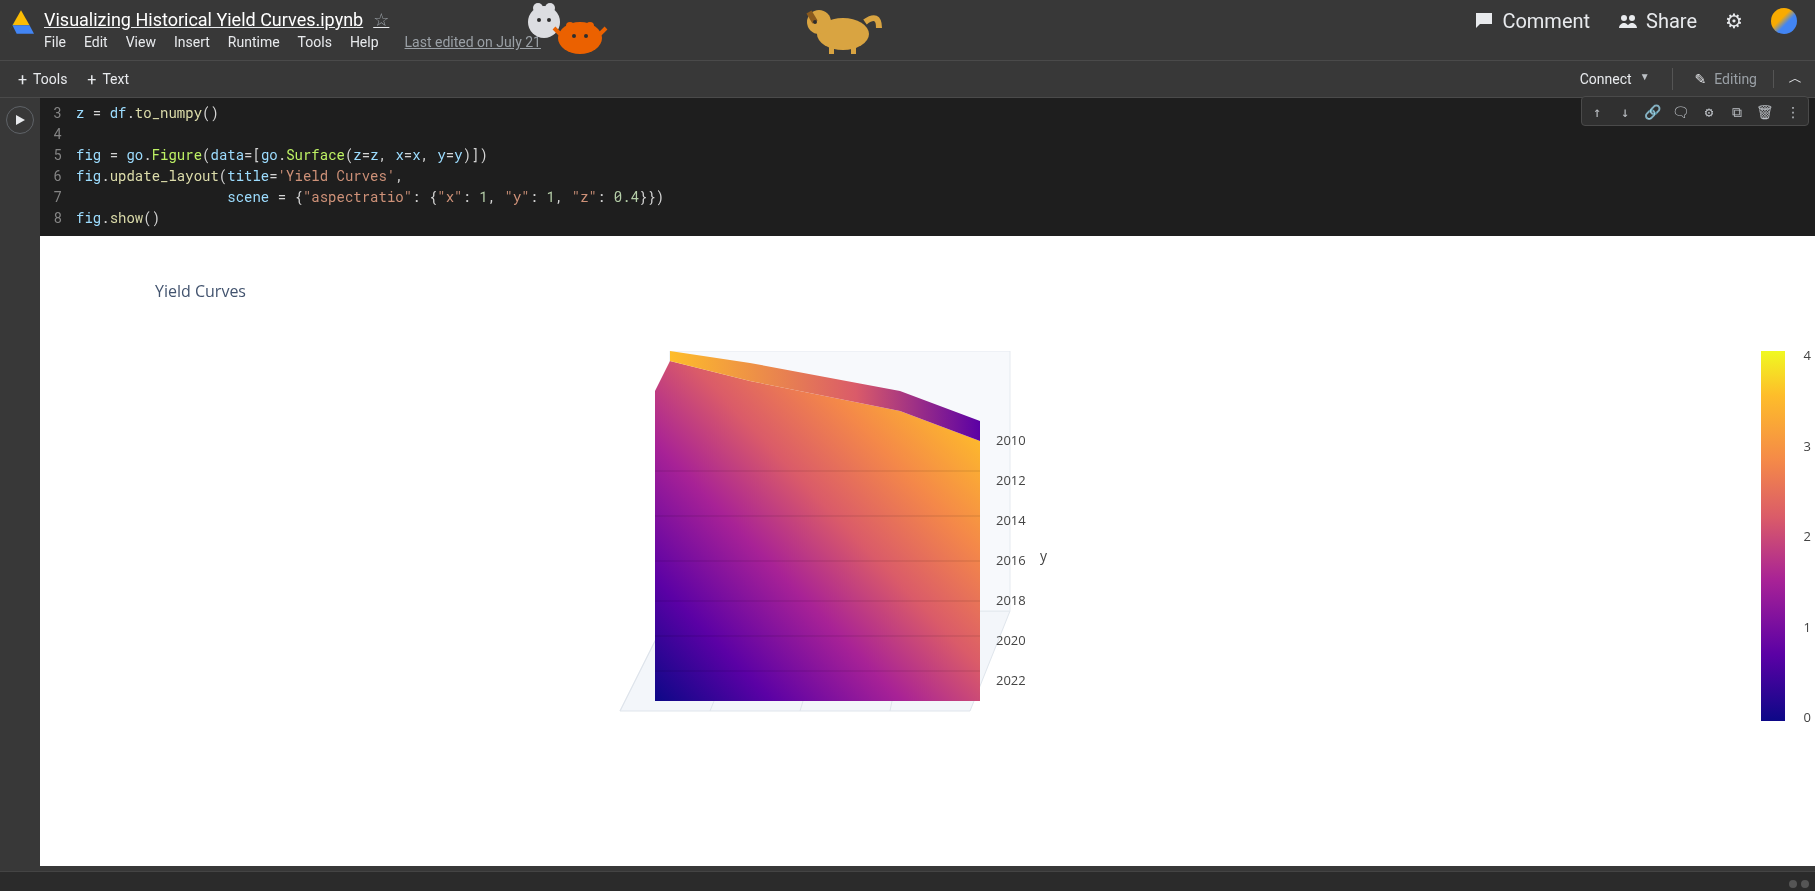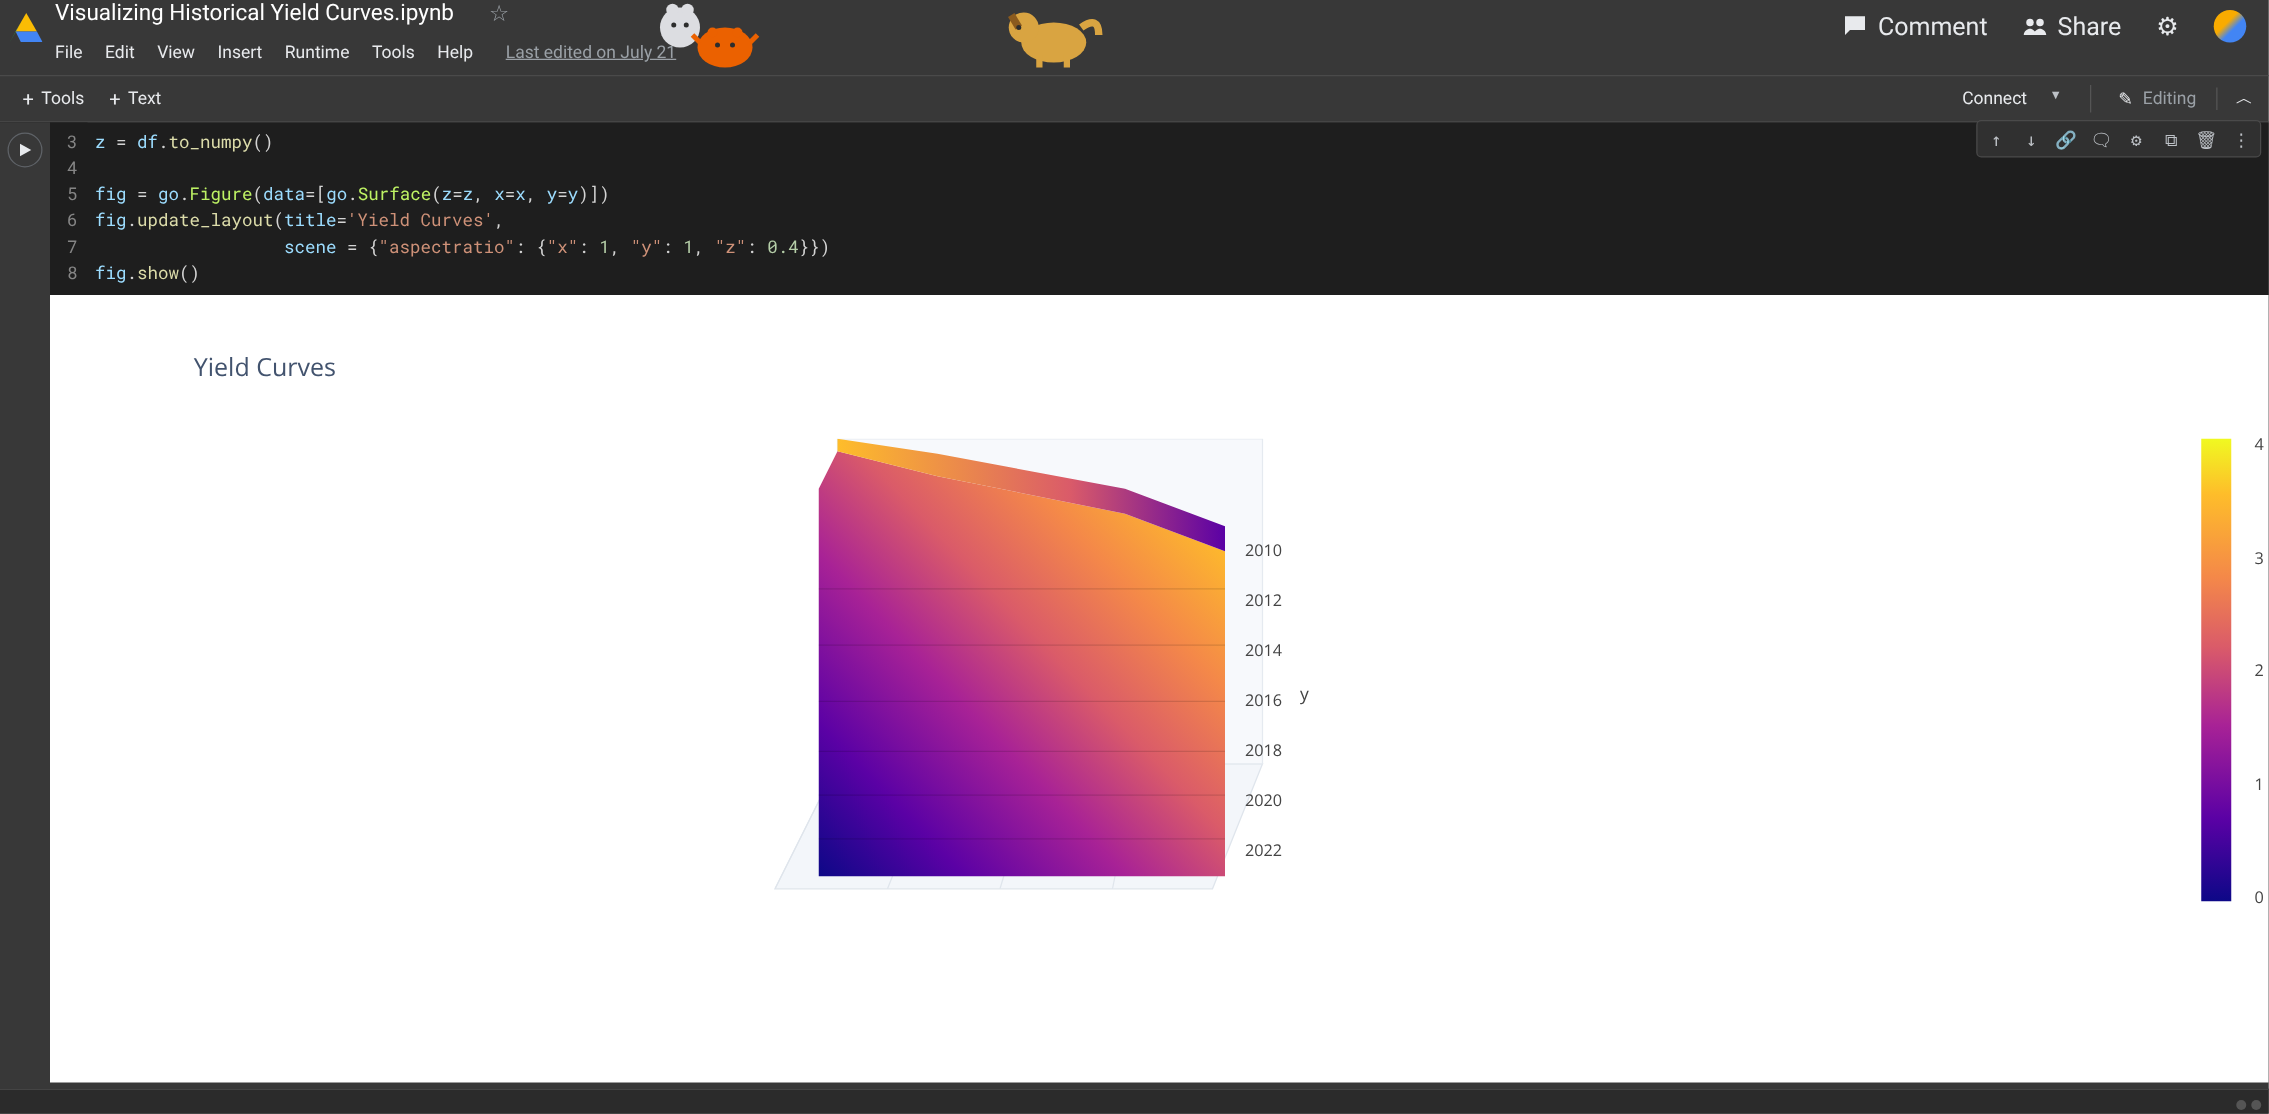--- a/index.html
+++ b/index.html
@@ -19,21 +19,21 @@
     height: 60px;
     padding: 0 16px 0 8px;
     position: relative;
   }
   .drive-icon {
     width: 26px; height: 26px;
     margin-top: 9px;
     margin-right: 10px;
   }
   .title-block { display: flex; flex-direction: column; }
-  .title-row { display: flex; align-items: flex-start; gap: 28px; height: 30px; }
+  .title-row { display: flex; align-items: flex-end; gap: 10px; height: 30px; text-decoration: underline; }
   .doc-title { font-size: 18px; color: #fff; font-weight: 400; }
   .star { color:#9aa0a6; font-size:18px; cursor:pointer; }
   .menubar { display:flex; gap:18px; font-size:14px; color:#e8eaed; padding-top:4px; align-items:center; }
   .menubar span { cursor:pointer; }
   .last-edited { color:#9aa0a6; text-decoration:underline; margin-left:8px; }
   .header-right {
     position:absolute; right:18px; top:8px;
     display:flex; align-items:center; gap:28px;
   }
   .header-right .btn { display:flex; align-items:center; gap:8px; font-size:20px; cursor:pointer; color:#e8eaed;}
@@ -52,21 +52,21 @@
     border-top:1px solid #4a4a4a;
     border-bottom:1px solid #4a4a4a;
     display:flex; align-items:center;
     padding:0 8px;
     font-size:14px;
     position:relative;
   }
   .tb-btn { display:flex; align-items:center; gap:6px; padding:4px 10px; cursor:pointer; color:#e8eaed;}
   .plus { font-size:16px; }
   .tb-right { position:absolute; right:8px; display:flex; align-items:center; gap:6px; }
-  .connect { display:flex; align-items:flex-start; gap:18px; cursor:pointer; padding:4px 10px;}
+  .connect { display:flex; align-items:flex-start; gap:8px; cursor:pointer; padding:4px 10px;}
   .caret { font-size:10px; color:#bdc1c6; }
   .divider { width:1px; height:22px; background:#555; margin:0 6px;}
   .editing { display:flex; align-items:center; gap:8px; color:#9aa0a6; padding:4px 10px;}
   .editing .pen { color:#e8eaed;}
   .chevup { width:34px; text-align:center; cursor:pointer; border-left:1px solid #555; padding-left:10px;}
   
   .notebook { position:relative; }
   .code-cell {
     display:flex;
     background:#1e1e1e;
@@ -127,21 +127,21 @@
   
   .output-wrap { padding-left:40px; background:#383838;}
   .output {
     background:#fff;
     min-height:630px;
     position:relative;
     font-family:"Open Sans",Arial,sans-serif;
   }
   .chart-title{
     position:absolute; left:115px; top:44px;
-    font-size:20px; color:#42536e; font-weight:400;
+    font-size:16px; color:#42536e; font-weight:400;
   }
   .plot3d{
     position:absolute; left:560px; top:115px;
     width:420px; height:370px;
   }
   .y-ticks{ position:absolute; left:956px; top:195px; font-size:13px; color:#444;}
   .y-ticks div{ margin-bottom:22px;}
   .y-axis-label{ position:absolute; left:1000px; top:310px; font-size:14px; color:#444;}
   .colorbar{
     position:absolute; right:30px; top:115px;

